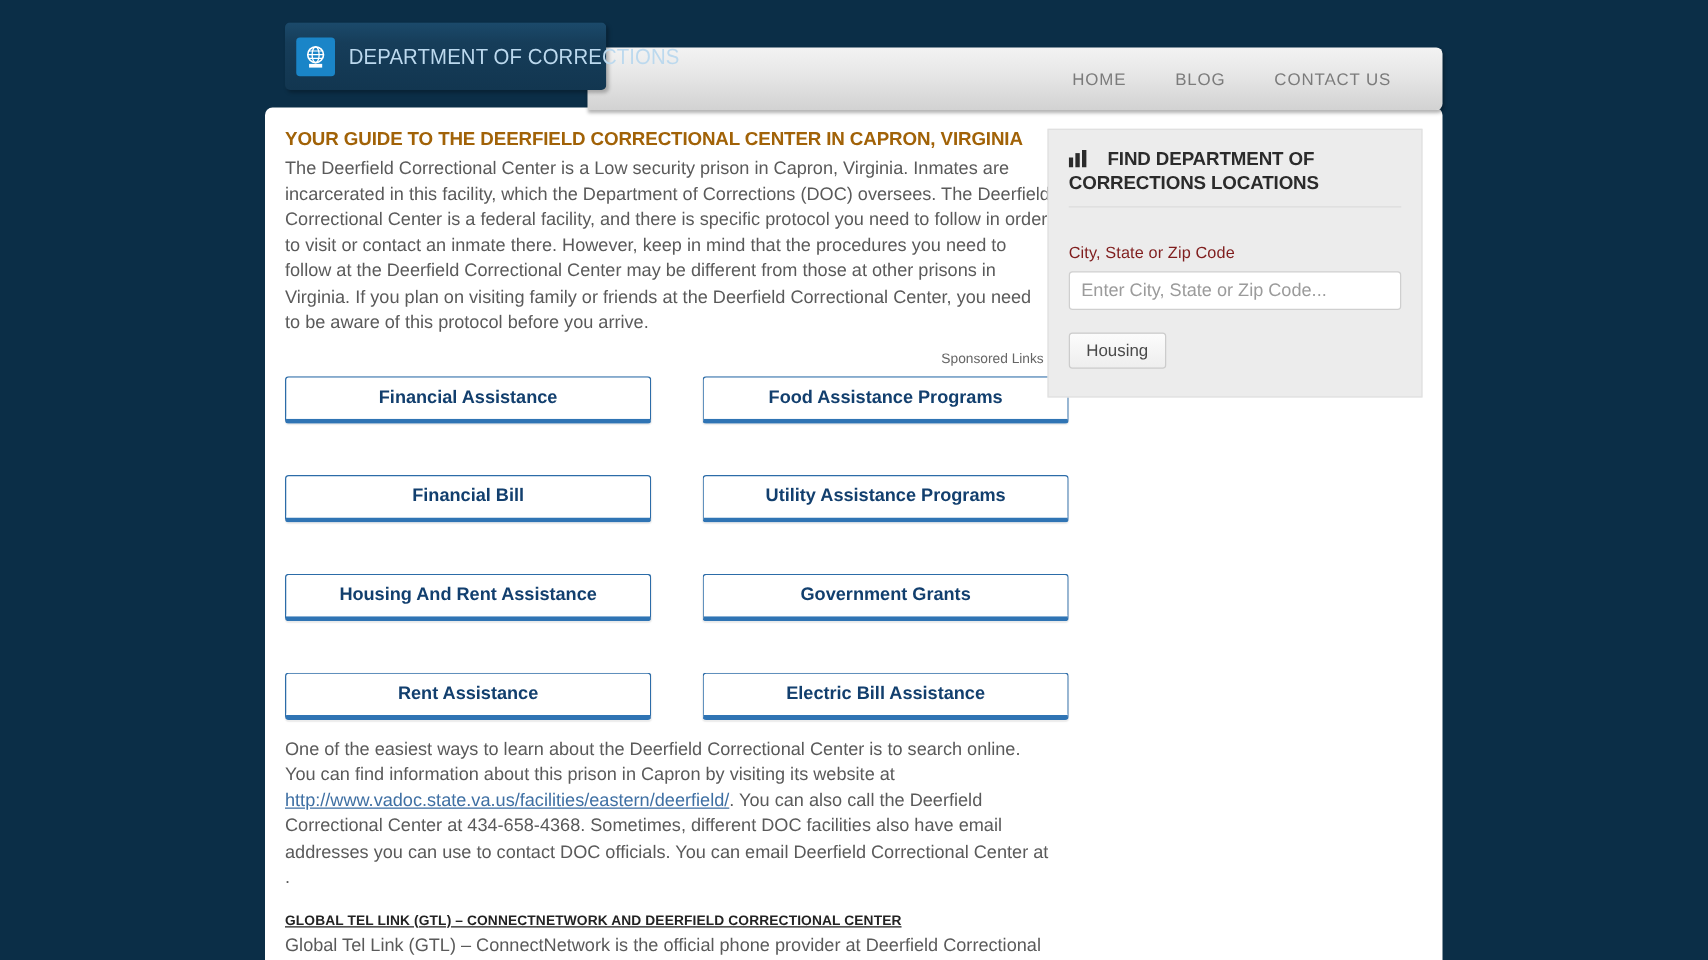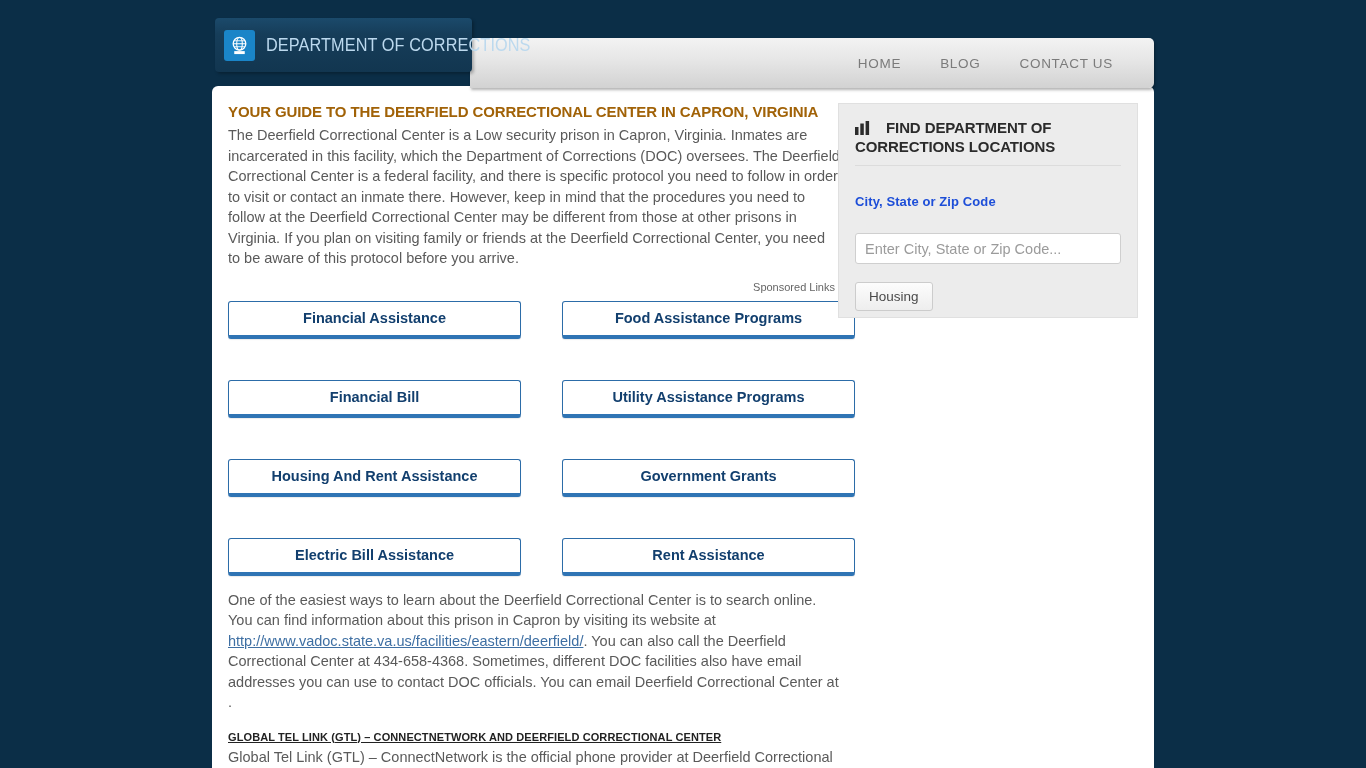--- a/index.html
+++ b/index.html
@@ -25,21 +25,21 @@
   .header {
     position: absolute;
     left: 212px;
     top: 18px;
     width: 942px;
     height: 54px;
   }
 
   .brand {
     position: absolute;
-    left: 3px;
+    left: 16px;
     top: 0;
     width: 257px;
     height: 54px;
     background: linear-gradient(180deg, #1b4a6b 0%, #14395450 30%, #123650 100%);
     background-color: #173f5c;
     border-radius: 4px 4px 4px 4px;
     display: flex;
     align-items: center;
     padding-left: 9px;
     box-shadow: 2px 2px 3px rgba(0,0,0,0.25);
@@ -213,24 +213,24 @@
   .chart-icon {
     display: inline-block;
     vertical-align: -2px;
     margin-right: 16px;
     width: 15px;
     height: 14px;
   }
 
   .field-label {
     font-size: 13px;
-    font-weight: bold;
-    color: #1d4ed8;
+    font-weight: normal;
+    color: #7f1d1d;
     margin-top: 28px;
-    margin-bottom: 24px;
+    margin-bottom: 8px;
     letter-spacing: 0.1px;
   }
 
   .search-input {
     width: 100%;
     height: 31px;
     border: 1px solid #cfcfcf;
     border-radius: 3px;
     background: #fff;
     font-size: 14.5px;
@@ -293,22 +293,22 @@
 
       <div class="sponsored-label">Sponsored Links</div>
 
       <div class="ad-grid">
         <div class="ad-btn">Financial Assistance</div>
         <div class="ad-btn">Food Assistance Programs</div>
         <div class="ad-btn">Financial Bill</div>
         <div class="ad-btn">Utility Assistance Programs</div>
         <div class="ad-btn">Housing And Rent Assistance</div>
         <div class="ad-btn">Government Grants</div>
+        <div class="ad-btn">Rent Assistance</div>
         <div class="ad-btn">Electric Bill Assistance</div>
-        <div class="ad-btn">Rent Assistance</div>
       </div>
 
       <p class="para"><span>One of the easiest ways to learn about the Deerfield Correctional Center is to search online. You can find information about this prison in Capron by visiting its website at </span><a class="inline-link">http://www.vadoc.state.va.us/facilities/eastern/deerfield/</a><span>. You can also call the Deerfield Correctional Center at 434-658-4368. Sometimes, different DOC facilities also have email addresses you can use to contact DOC officials. You can email Deerfield Correctional Center at .</span></p>
 
       <div class="sub-head">GLOBAL TEL LINK (GTL) – CONNECTNETWORK AND DEERFIELD CORRECTIONAL CENTER</div>
 
       <p class="body-text">Global Tel Link (GTL) – ConnectNetwork is the official phone provider at Deerfield Correctional Center. Inmates who want to make a call at this Capron facility need to have accounts to call through Global Tel Link (GTL) – ConnectNetwork. Phone calls are not free at Deerfield Correctional Center, and inmates must have funds in their accounts in order to make calls.</p>
 
     </div>
 

